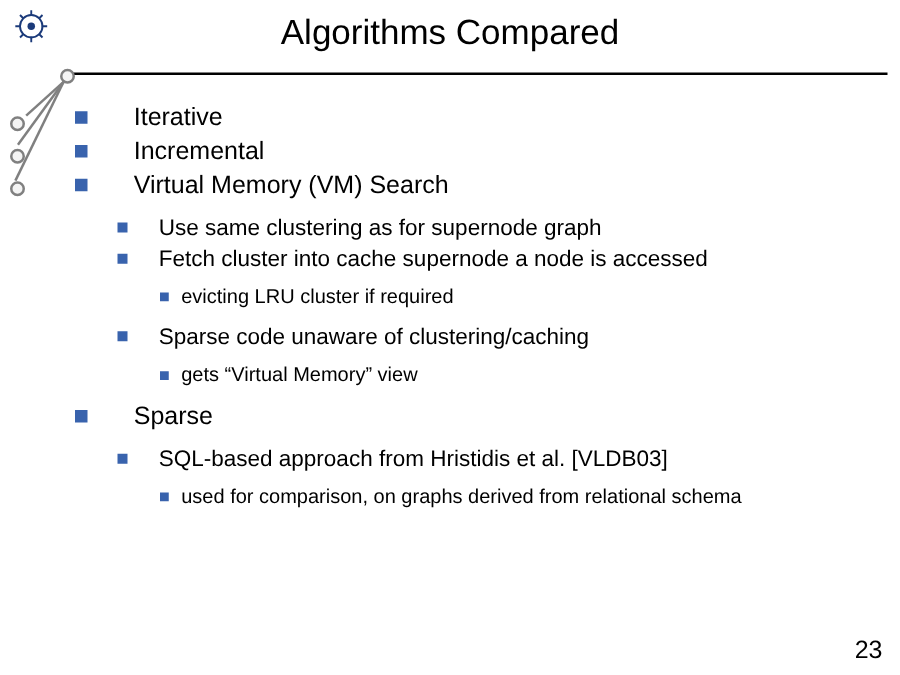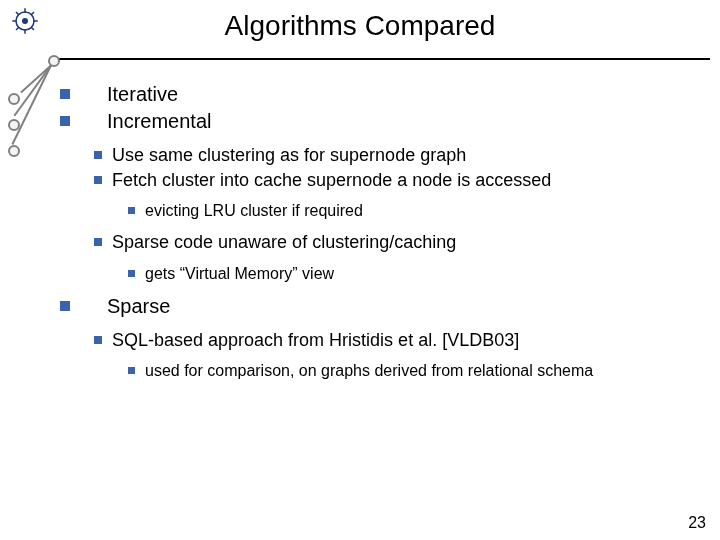--- a/index.html
+++ b/index.html
@@ -106,21 +106,21 @@
     font-size: 18px;
   }
   .bullet-sq-sm {
     width: 8px;
     height: 8px;
     background: #3963ad;
     margin-top: 7px;
     margin-right: 10px;
     flex: 0 0 auto;
   }
-  .l2-text { flex: 1 1 auto; }
+  .l2-text { flex: 1 1 auto; margin-left: 15px; }
 
   
   .l3 {
     display: flex;
     align-items: flex-start;
     margin: 2px 0 2px 68px;
     font-size: 16px;
     justify-content: center;
   }
   .bullet-sq-xs {
@@ -133,21 +133,21 @@
   }
   .l3-text { flex: 1 1 auto; }
 
   .gap { height: 6px; }
 
   
   .pagenum {
     position: absolute;
     bottom: 8px;
     right: 14px;
-    font-size: 16px;
+    font-size: 20px;
   }
 
 </style>
 </head>
 <body>
 
 <div class="logo">
   <svg viewBox="0 0 40 40">
     <circle cx="20" cy="20" r="12" fill="none" stroke="#1b3a7a" stroke-width="2"></circle>
     <circle cx="20" cy="20" r="4" fill="#1b3a7a"></circle>
@@ -183,20 +183,24 @@
   <div class="l1">
     <div class="bullet-sq"></div>
     <div class="l1-text">Iterative</div>
   </div>
 
   <div class="l1">
     <div class="bullet-sq"></div>
     <div class="l1-text">Incremental</div>
   </div>
 
+  <div class="l1">
+    <div class="bullet-sq"></div>
+    <div class="l1-text">Virtual Memory (VM) Search</div>
+  </div>
 
   <div class="gap"></div>
 
   <div class="l2">
     <div class="bullet-sq-sm"></div>
     <div class="l2-text">Use same clustering as for supernode graph</div>
   </div>
 
   <div class="l2">
     <div class="bullet-sq-sm"></div>

